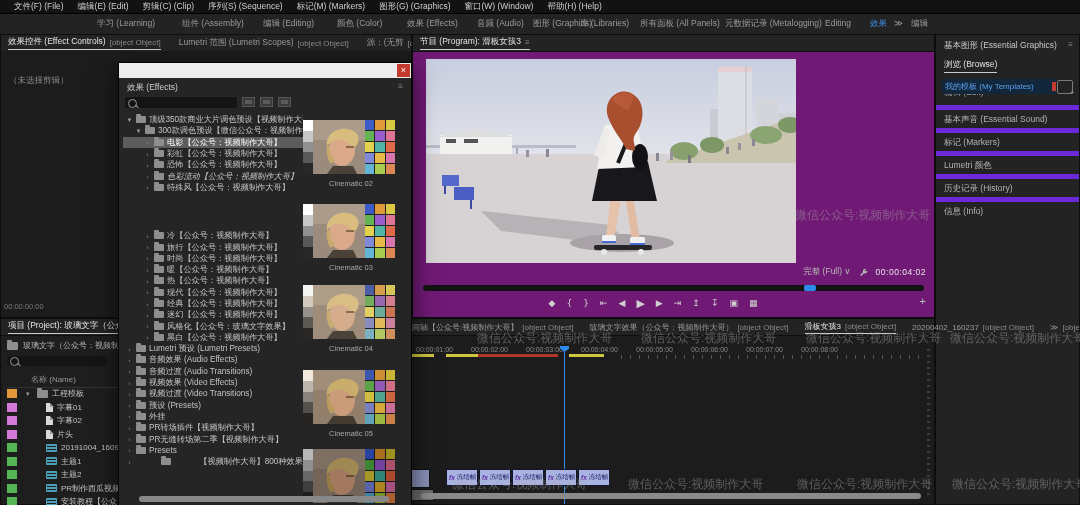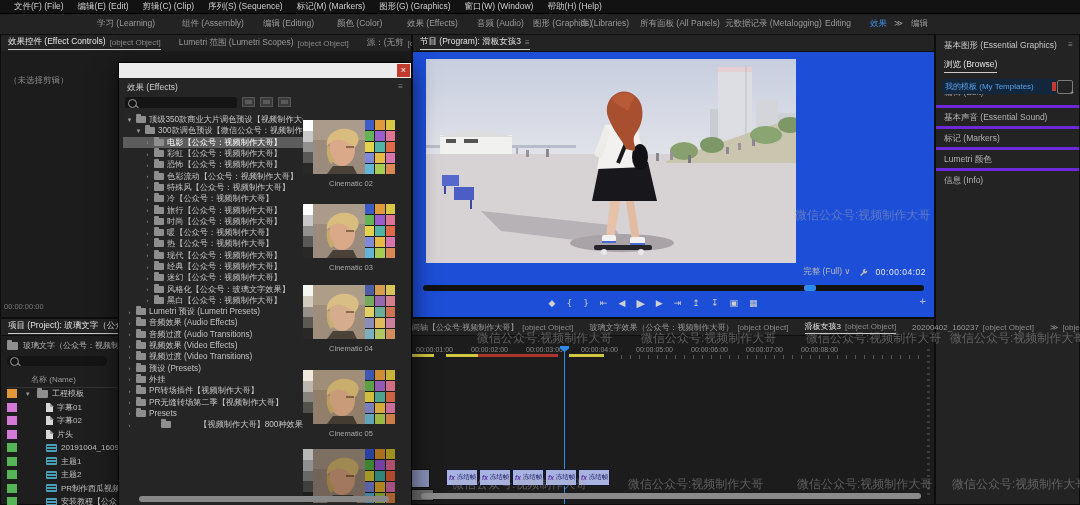--- a/index.html
+++ b/index.html
@@ -27,21 +27,21 @@
   .tab.active{color:#e4e4e4;border-bottom:1px solid #cccccc;padding-bottom:1px;}
   .menu-glyph{color:#8a8a8a;font-size:8px;}
 
   
   #panelA{left:0;top:34px;width:412px;height:284px;background:#1e1e1e;}
   #panelA .content{position:absolute;left:0;top:16px;right:0;bottom:0;background:#1c1c1c;}
   #ec-empty{position:absolute;left:8px;top:24px;font-size:8.5px;color:#8a8a8a;}
   #ec-time{position:absolute;left:3px;bottom:6px;font-size:7.5px;color:#7a7a7a;}
 
   
-  #panelB{left:412px;top:34px;width:523px;height:284px;background:#1d4ed8;border-left:1px solid #0d0d0d;}
+  #panelB{left:412px;top:34px;width:523px;height:284px;background:#701a75;border-left:1px solid #0d0d0d;}
   #video{position:absolute;left:13px;top:24px;width:370px;height:204px;background:#000;}
   #pm-controls{position:absolute;right:8px;top:230px;height:14px;display:flex;align-items:center;
                gap:8px;font-size:8.5px;color:#b8b8b8;}
   #pm-time{color:#e6e6e6;letter-spacing:.5px;}
   #pm-scroll{position:absolute;left:10px;right:10px;top:250px;height:6px;background:#121212;border-radius:3px;}
   #pm-thumb{position:absolute;left:381px;top:0;width:12px;height:6px;background:#2d8ceb;border-radius:2px;}
   #transport{position:absolute;left:60px;top:258px;width:360px;height:20px;display:flex;
              align-items:center;justify-content:center;gap:11px;}
   #transport button{background:none;border:none;color:#d0d0d0;font-size:9px;padding:0;cursor:pointer;
                     font-family:"DejaVu Sans",sans-serif;}
@@ -53,21 +53,21 @@
   #panelC{left:935px;top:34px;width:145px;height:471px;background:#232323;border-left:1px solid #0d0d0d;}
   #eg-title{position:absolute;left:8px;top:5px;font-size:8.5px;color:#c8c8c8;white-space:nowrap;}
   #eg-menu{position:absolute;right:6px;top:5px;color:#8a8a8a;font-size:8px;}
   #eg-tabs{position:absolute;left:8px;top:24px;display:flex;gap:14px;font-size:8.5px;color:#9a9a9a;flex-direction:column;}
   #eg-template{position:absolute;left:6px;top:44px;width:108px;height:15px;background:#12263c;
                display:flex;align-items:center;padding:0 3px;font-size:8px;color:#5aa0e8;white-space:nowrap;}
   #eg-template-red{position:absolute;left:116px;top:47px;width:4px;height:9px;background:#c23b2e;}
   #eg-newbox{position:absolute;right:6px;top:45px;width:14px;height:12px;border:1px solid #7a7a7a;border-radius:2px;}
   #eg-newbox:after{content:"+";position:absolute;right:-2px;bottom:-3px;font-size:7px;color:#aaa;}
   #eg-sections{position:absolute;left:0;top:70px;right:0;}
-  .eg-sec{height:18px;line-height:18px;border-top:3px solid #6d28d9;padding-left:8px;
+  .eg-sec{height:18px;line-height:18px;border-top:5px solid #6d28d9;padding-left:8px;
           font-size:8.5px;color:#b4b4b4;white-space:nowrap;}
 
   
   #panelD{left:0;top:318px;width:395px;height:187px;background:#1e1e1e;border-top:1px solid #0d0d0d;}
   #prj-name{position:absolute;left:6px;top:21px;display:flex;gap:5px;align-items:center;
             font-size:8px;color:#b8b8b8;white-space:nowrap;}
   #prj-search{position:absolute;left:6px;top:37px;width:100px;height:10px;background:#141414;
               border-radius:5px;}
   #prj-header{position:absolute;left:6px;top:55px;right:6px;font-size:8px;color:#9a9a9a;
               border-bottom:1px solid #333;padding-bottom:2px;padding-left:24px;}
@@ -328,20 +328,21 @@
         <span class="tab" data-name="eg-tab">编辑 (Edit)</span>
       </div>
     <div id="eg-template" data-name="my-templates-select">我的模板 (My Templates)</div>
     <div id="eg-template-red" data-name="template-select-marker"></div>
     <div id="eg-newbox" data-name="new-layer-icon"></div>
     <div id="eg-sections" data-name="collapsed-panel-list">
 
     <div class="eg-sec" data-name="collapsed-panel-header">基本声音 (Essential Sound)</div>
         <div class="eg-sec" data-name="collapsed-panel-header">标记 (Markers)</div>
         <div class="eg-sec" data-name="collapsed-panel-header">Lumetri 颜色</div>
+        <div class="eg-sec" data-name="collapsed-panel-header">历史记录 (History)</div>
         <div class="eg-sec" data-name="collapsed-panel-header">信息 (Info)</div>
       </div>
   </div>
 
   <div id="panelD" class="abs panel" data-name="project-panel">
     <div class="tabstrip" data-name="project-tabstrip">
       <span class="tab active" data-name="project-tab">项目 (Project): 玻璃文字（公众号：视</span>
     </div>
     <div id="prj-name" data-name="project-name-row">
       <span class="slot ic-folder" data-name="project-icon"></span>
@@ -530,31 +531,31 @@
         <div class="trow" data-name="effect-bin-row" style="padding-left: 21px;">
           <span class="arr" data-name="twirl-arrow-icon">›</span>
           <span class="slot ic-folder" data-name="bin-folder-icon"></span>
           <span class="tl" data-name="bin-label">彩虹【公众号：视频制作大哥】</span>
         </div>
         <div class="trow" data-name="effect-bin-row" style="padding-left: 21px;">
           <span class="arr" data-name="twirl-arrow-icon">›</span>
           <span class="slot ic-folder" data-name="bin-folder-icon"></span>
           <span class="tl" data-name="bin-label">恐怖【公众号：视频制作大哥】</span>
         </div>
-        <div class="trow" data-name="effect-bin-row" style="padding-left: 21px;">
+        <div class="trow" data-name="effect-bin-row" style="padding-left: 21px; font-style: italic;">
           <span class="arr" data-name="twirl-arrow-icon">›</span>
           <span class="slot ic-folder" data-name="bin-folder-icon"></span>
           <span class="tl" data-name="bin-label">色彩流动【公众号：视频制作大哥】</span>
         </div>
         <div class="trow" data-name="effect-bin-row" style="padding-left: 21px;">
           <span class="arr" data-name="twirl-arrow-icon">›</span>
           <span class="slot ic-folder" data-name="bin-folder-icon"></span>
           <span class="tl" data-name="bin-label">特殊风【公众号：视频制作大哥】</span>
         </div>
-        <div class="trow" data-name="effect-bin-row" style="padding-left: 21px;">
+        <div class="trow" data-name="effect-bin-row" style="padding-left: 21px; margin-top: 37px;">
           <span class="arr" data-name="twirl-arrow-icon">›</span>
           <span class="slot ic-folder" data-name="bin-folder-icon"></span>
           <span class="tl" data-name="bin-label">冷【公众号：视频制作大哥】</span>
         </div>
         <div class="trow" data-name="effect-bin-row" style="padding-left: 21px;">
           <span class="arr" data-name="twirl-arrow-icon">›</span>
           <span class="slot ic-folder" data-name="bin-folder-icon"></span>
           <span class="tl" data-name="bin-label">旅行【公众号：视频制作大哥】</span>
         </div>
         <div class="trow" data-name="effect-bin-row" style="padding-left: 21px;">

